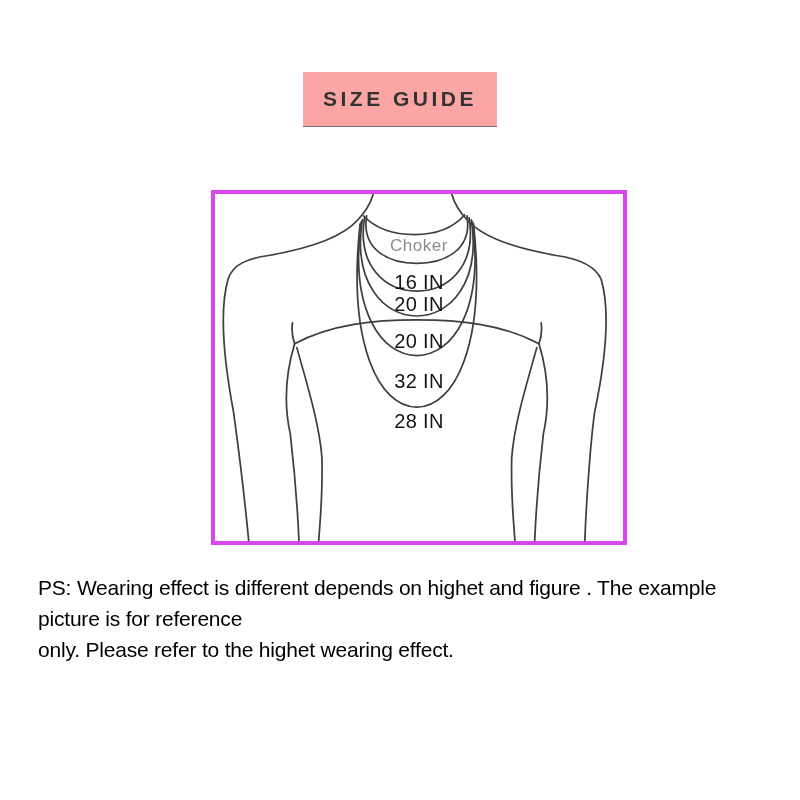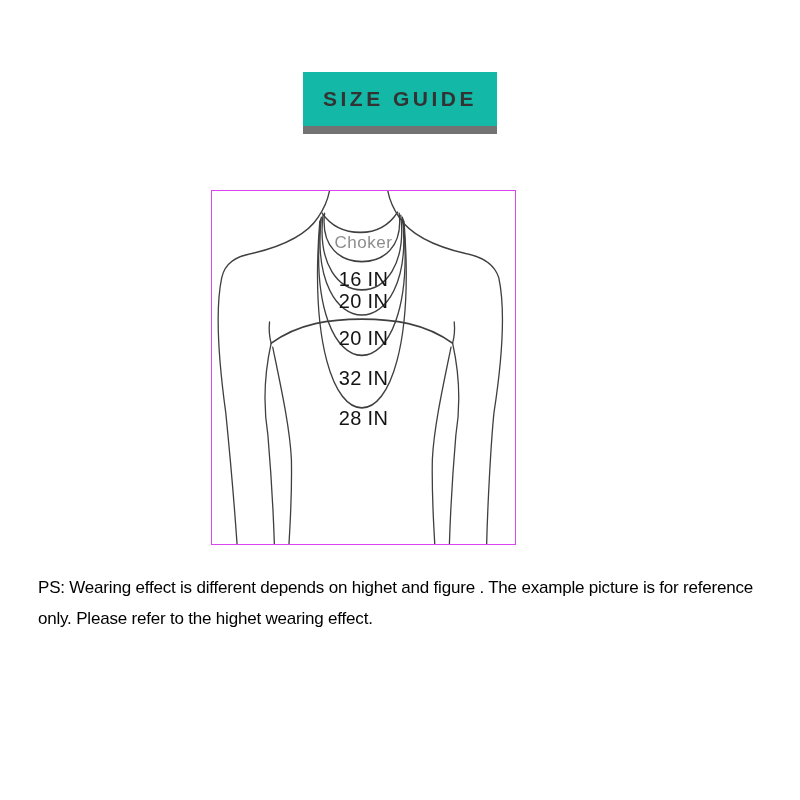--- a/index.html
+++ b/index.html
@@ -15,43 +15,43 @@
     background: #ffffff;
     overflow: hidden;
   }
   
   .title-wrap {
     position: absolute;
     left: 303px;
     top: 72px;
     width: 194px;
     height: 54px;
-    background: #14b8a6;
-    border-bottom: 8px solid #737373;
+    background: #fca5a5;
+    border-bottom: 1px solid #737373;
     display: flex;
     align-items: center;
     justify-content: center;
   }
   .title-wrap h1 {
     margin: 0;
     font-size: 21px;
     font-weight: 700;
     letter-spacing: 3.5px;
     color: #333333;
     white-space: nowrap;
   }
   
   .figure-box {
     position: absolute;
     left: 211px;
     top: 190px;
-    width: 305px;
+    width: 416px;
     height: 355px;
     box-sizing: border-box;
-    border: 1px solid #d946ef;
+    border: 4px solid #d946ef;
     background: #ffffff;
   }
   .figure-box svg {
     position: absolute;
     left: 0;
     top: 0;
     width: 100%;
     height: 100%;
   }
   .figure-box svg path {
@@ -76,21 +76,21 @@
     font-size: 17px;
     color: #8d8d8d;
     letter-spacing: 0.5px;
   }
   
   .note {
     position: absolute;
     left: 38px;
     top: 572px;
     width: 745px;
-    font-size: 17px;
+    font-size: 21px;
     letter-spacing: -0.2px;
     line-height: 31px;
     color: #000000;
   }
 </style>
 </head>
 <body>
 
 <div class="page">
 

